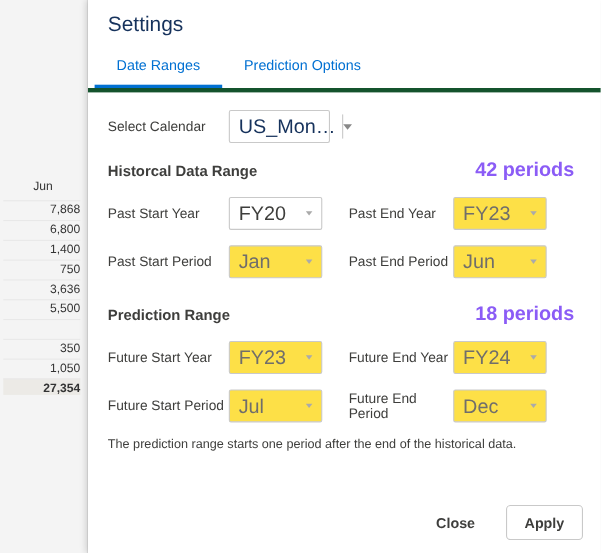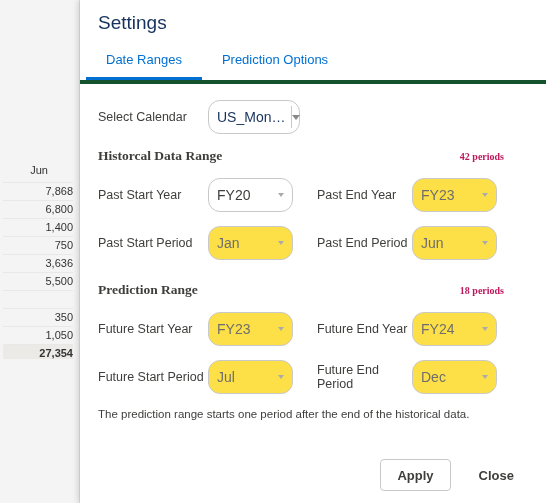--- a/index.html
+++ b/index.html
@@ -15,31 +15,31 @@
   .tabs { display: flex; border-bottom: 4px solid #14532d; padding: 0 6px; gap: 0; }
   .tab { padding: 8px 20px 10px; font-size: 13px; color: #0070d2; cursor: pointer; border-bottom: 3px solid transparent; }
   .tab.active { border-bottom-color: #0070d2; }
   .tab.highlight { border: 2px solid #e05d2e; border-radius: 2px; margin: -2px 6px 4px; padding: 8px 22px; }
   
   .body { padding: 16px 18px 8px; flex: 1; overflow: auto; }
   .row { display: flex; align-items: center; margin-bottom: 14px; }
   .label { width: 110px; font-size: 12.5px; color: #3e3e3c; }
   .label-r { width: 95px; font-size: 12.5px; color: #3e3e3c; margin-left: 24px; }
   
-  .select, .dropdown { height: 30px; border: 1px solid #c9c9c9; border-radius: 12px; background: #fff; font-size: 14px; padding: 16px 8px; display: flex; align-items: center; justify-content: space-between; gap: 6px; position: relative; }
+  .select, .dropdown { height: 30px; border: 1px solid #c9c9c9; border-radius: 2px; background: #fff; font-size: 18px; padding: 4px 8px; display: flex; align-items: center; justify-content: space-between; gap: 6px; position: relative; }
   .select { width: 92px; }
   .select .caret-box { width: 18px; height: 22px; border-left: 1px solid #c9c9c9; display: flex; align-items: center; justify-content: center; margin-right: -4px; }
   .caret { width: 0; height: 0; border-left: 4px solid transparent; border-right: 4px solid transparent; border-top: 5px solid #888; }
   .dropdown { width: 85px; background: #fde047; color: #706e6b; }
   .dropdown.light { background: #fff; color: #3e3e3c; }
   .dropdown .caret-sm { width: 0; height: 0; border-left: 3px solid transparent; border-right: 3px solid transparent; border-top: 4px solid #aaa; }
   
-  .section-head { display: flex; align-items: baseline; justify-content: space-between; margin: 10px 0 14px; font-family: Liberation Serif, serif; }
+  .section-head { display: flex; align-items: baseline; justify-content: space-between; margin: 10px 0 14px; }
   .section-head h3 { font-size: 13.5px; font-weight: 700; color: #3e3e3c; }
-  .periods { font-size: 10px; font-weight: 700; color: #be185d; margin-right: 24px; }
+  .periods { font-size: 18px; font-weight: 700; color: #8b5cf6; margin-right: 6px; }
   
   .hint { font-size: 11.5px; color: #3e3e3c; margin-top: 6px; }
   
   .footer { padding: 14px 16px 12px; display: flex; justify-content: flex-end; gap: 12px; align-items: center; border-top: 1px solid transparent; }
   .btn { height: 32px; padding: 0 16px; border: 1px solid #c9c9c9; border-radius: 4px; background: #fff; font-size: 13px; cursor: pointer; font-weight: 600; color: #3e3e3c; }
   .btn.plain { border: none; background: transparent; font-weight: 700; }
 </style>
 </head>
 <body>
 
@@ -131,16 +131,16 @@
       <div class="dropdown">
           <span>Dec</span>
           <span class="caret-sm"></span>
         </div>
     </div>
 
     <div class="hint">The prediction range starts one period after the end of the historical data.</div>
   </div>
 
   <div class="footer">
+    <button class="btn plain">Close</button>
     <button class="btn">Apply</button>
-    <button class="btn plain">Close</button>
   </div>
 </div>
 
 </body></html>

